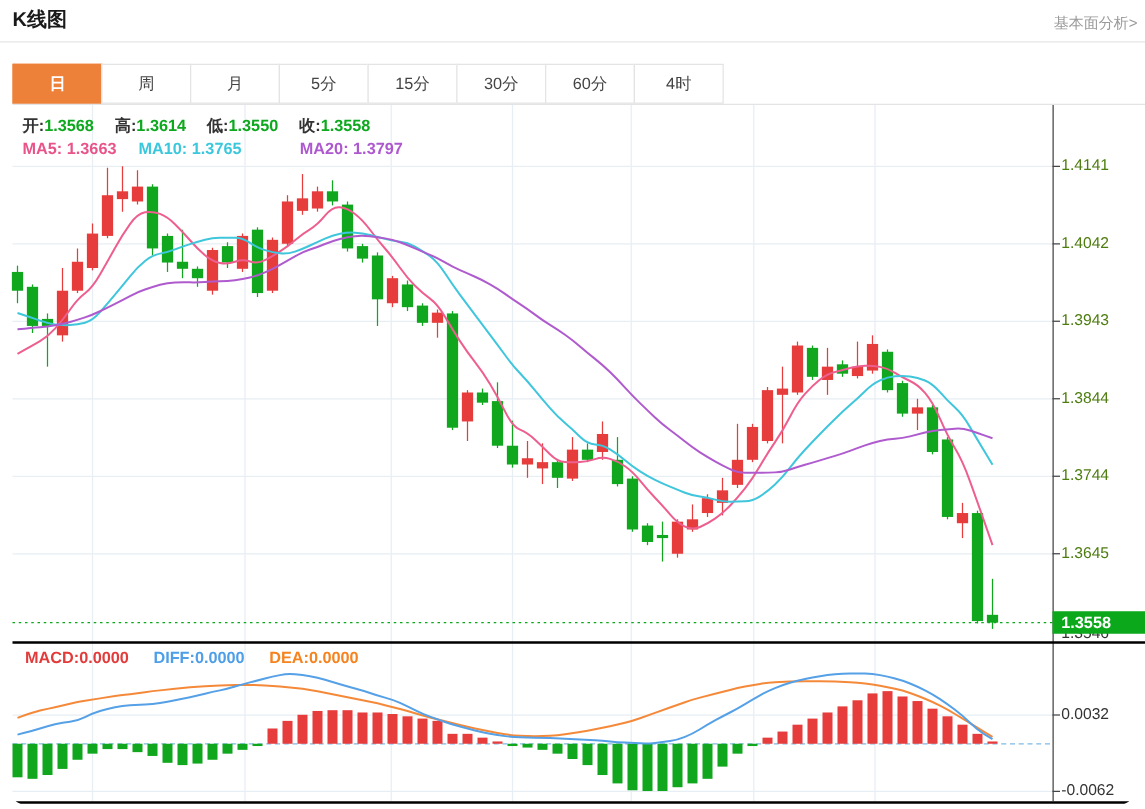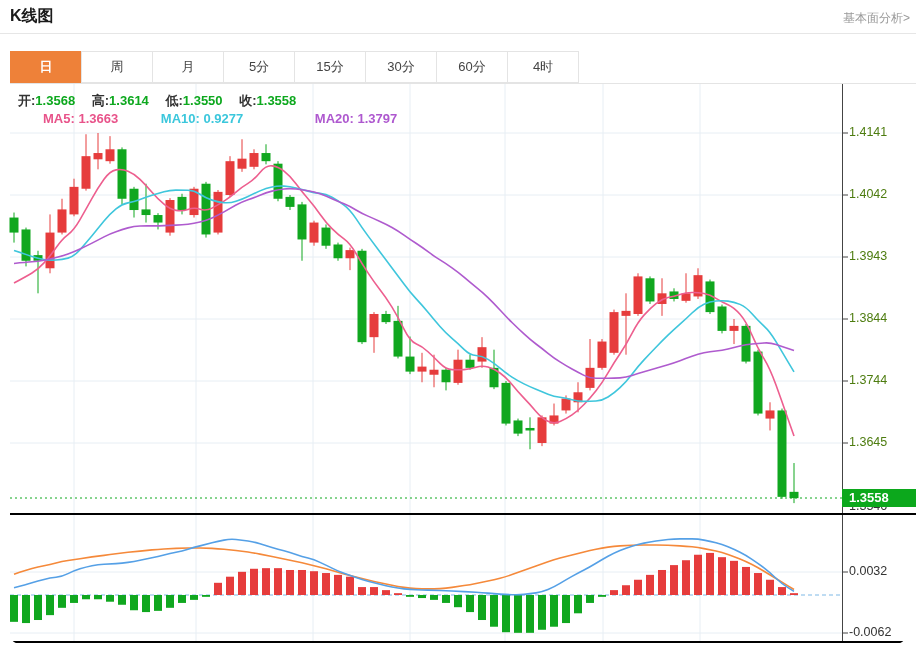--- a/index.html
+++ b/index.html
@@ -14,21 +14,21 @@
        background:#fff;border:1px solid #e4e4e4;margin-left:-1px;cursor:pointer;}
   .tab:first-child{margin-left:0;}
   .tab.active{background:#ee8139;border-color:#ee8139;color:#fff;font-weight:bold;}
   #tab-underline{left:10px;top:83px;width:906px;height:1px;background:#e4e4e4;}
   #chart-svg{left:0;top:0;z-index:1;}
   .legend-row{z-index:3;font-size:13px;font-weight:bold;white-space:nowrap;}
   #ohlc-row{left:18px;top:92px;color:#333;}
   #ohlc-row .item{margin-right:13px;}
   #ohlc-row .val{color:#0da81e;}
   #ma-row{left:18px;top:111px;}
-  #ma-row .item{margin-right:14px;margin-left:25px;}
+  #ma-row .item{margin-right:14px;}
   .ma5{color:#e8538a;} .ma10{color:#3bc7dc;} .ma20{color:#ae58cf;padding-left:29px;}
   #macd-row{left:20px;top:518px;z-index:3;font-size:13px;font-weight:bold;}
   #macd-row .item{margin-right:16px;}
   .macd-c{color:#e23b3b;} .diff-c{color:#4e9fe8;} .dea-c{color:#f5831f;}
   .ptick{left:849px;z-index:2;font-size:12.5px;color:#4d7c0f;}
   .mtick{left:849px;z-index:2;font-size:12.5px;color:#333;}
   #hidden-tick{left:849px;top:499px;z-index:1;font-size:12.5px;color:#333;}
   #cur-price{left:842px;top:489px;width:74px;height:18px;line-height:18px;z-index:2;
              background:#0ca81c;color:#fff;font-size:13px;font-weight:bold;padding-left:7px;box-sizing:border-box;}
 </style>
@@ -312,24 +312,29 @@
 
   <div class="abs legend-row" id="ohlc-row">
     <span class="item"><span>开:</span><span class="val">1.3568</span></span>
     <span class="item"><span>高:</span><span class="val">1.3614</span></span>
     <span class="item"><span>低:</span><span class="val">1.3550</span></span>
     <span class="item"><span>收:</span><span class="val">1.3558</span></span>
   </div>
 
   <div class="abs legend-row" id="ma-row">
     <span class="item ma5"><span>MA5:</span> <span>1.3663</span></span>
-    <span class="item ma10"><span>MA10:</span> <span>0.9277</span></span>
+    <span class="item ma10"><span>MA10:</span> <span>1.3765</span></span>
     <span class="item ma20"><span>MA20:</span> <span>1.3797</span></span>
   </div>
 
+  <div class="abs" id="macd-row">
+    <span class="item macd-c"><span>MACD:</span><span>0.0000</span></span>
+    <span class="item diff-c"><span>DIFF:</span><span>0.0000</span></span>
+    <span class="item dea-c"><span>DEA:</span><span>0.0000</span></span>
+  </div>
 
   <div class="abs ptick" style="top:125px">1.4141</div>
   <div class="abs ptick" style="top:187px">1.4042</div>
   <div class="abs ptick" style="top:249px">1.3943</div>
   <div class="abs ptick" style="top:311px">1.3844</div>
   <div class="abs ptick" style="top:373px">1.3744</div>
   <div class="abs ptick" style="top:435px">1.3645</div>
   <div class="abs" id="hidden-tick">1.3546</div>
   <div class="abs" id="cur-price">1.3558</div>
   <div class="abs mtick" style="top:564px">0.0032</div>

